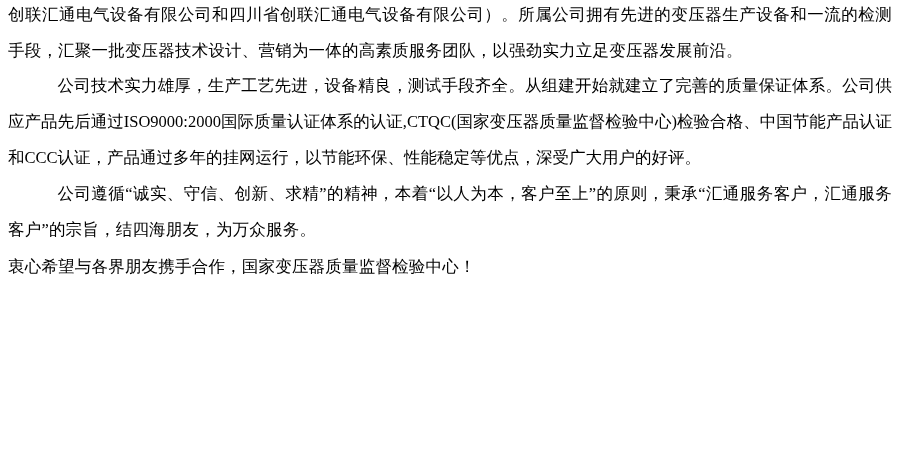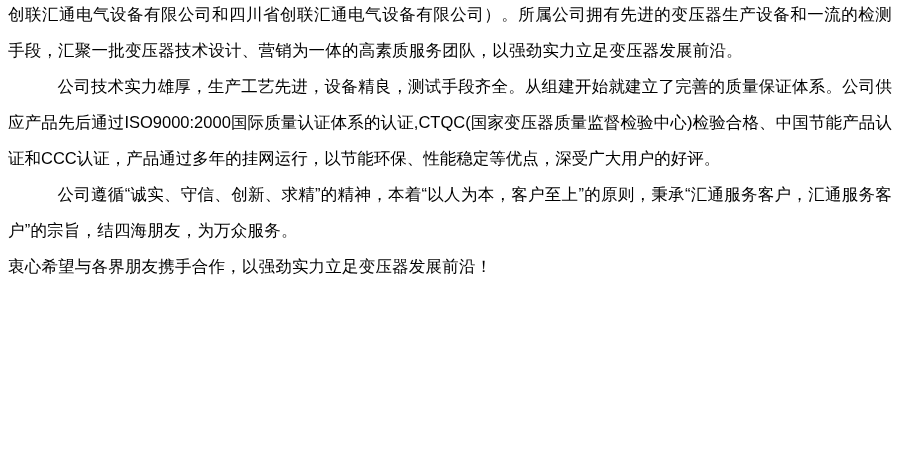--- a/index.html
+++ b/index.html
@@ -24,35 +24,35 @@
   .para {
     font-size: 16.5px;
     line-height: 36px;
     text-align: justify;
     text-justify: inter-ideograph;
     letter-spacing: 0.2px;
     margin: 0;
     word-break: break-all;
   }
   .indent-1 { text-indent: 2em; }
-  .indent-2 { text-indent: 3em; }
+  .indent-2 { text-indent: 3em; font-family: Liberation Serif, serif; }
   .no-indent { text-indent: 0; }
   .tight { letter-spacing: 0; }
   .p-first {
     
     margin-top: -4px;
   }
 </style>
 </head>
 <body>
 
 <div class="page">
 
   <p class="para no-indent p-first">创联汇通电气设备有限公司和四川省创联汇通电气设备有限公司）。所属公司拥有先进的变压器生产设备和一流的检测手段，汇聚一批变压器技术设计、营销为一体的高素质服务团队，以强劲实力立足变压器发展前沿。</p>
 
 
   <p class="para indent-2 tight">公司技术实力雄厚，生产工艺先进，设备精良，测试手段齐全。从组建开始就建立了完善的质量保证体系。公司供应产品先后通过ISO9000:2000国际质量认证体系的认证,CTQC(国家变压器质量监督检验中心)检验合格、中国节能产品认证和CCC认证，产品通过多年的挂网运行，以节能环保、性能稳定等优点，深受广大用户的好评。</p>
 
   <p class="para indent-2">公司遵循“诚实、守信、创新、求精”的精神，本着“以人为本，客户至上”的原则，秉承“汇通服务客户，汇通服务客户”的宗旨，结四海朋友，为万众服务。</p>
 
-  <p class="para no-indent">衷心希望与各界朋友携手合作，以强劲实力立足变压器发展前沿！</p>
+  <p class="para no-indent">衷心希望与各界朋友携手合作，国家变压器质量监督检验中心！</p>
 
 </div>
 
 </body></html>

